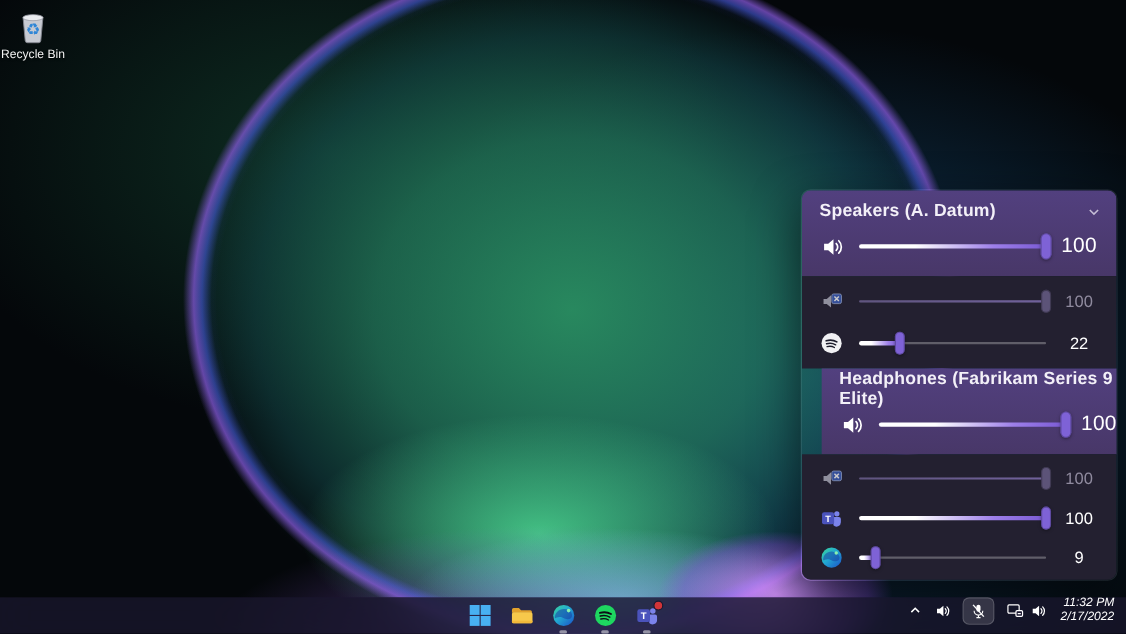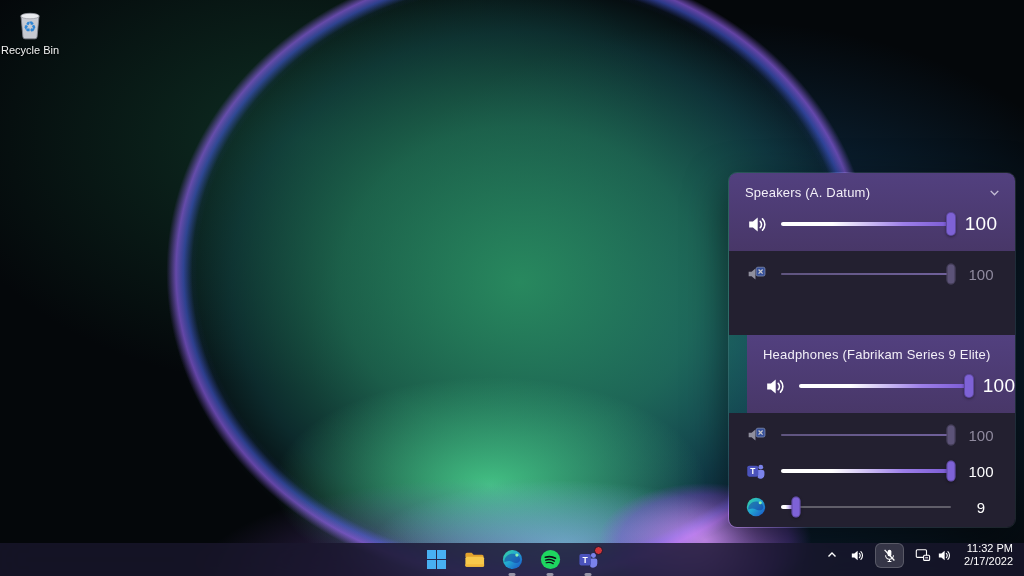--- a/index.html
+++ b/index.html
@@ -34,21 +34,21 @@
     border:1px solid rgba(255,255,255,.09);
     box-shadow:0 16px 42px rgba(0,0,0,.55);
     color:#f4f2f8; font-size:13px;
   }
   .sec { width:100%; }
   .sec.accent { background:linear-gradient(180deg,#52407f 0%,#483768 100%); padding:8px 14px 6px 16px; height:78px; }
   .sec.accent.second { height:78px;margin-left:18px; }
   .sec.dark1 { background:#232030; padding:4px 14px 4px 16px; height:84px; }
   .sec.dark2 { background:#232030; padding:4px 14px 4px 16px; height:116px; }
   .device-row { display:flex; align-items:center; justify-content:space-between; height:22px; }
-  .device-name { font-size:13px; letter-spacing:.2px; color:#f3f0f8; }
+  .device-name { font-size:16px; letter-spacing:.2px; color:#f3f0f8;font-weight:bold; }
   .chev { width:14px; height:14px; opacity:.85; display:flex; align-items:center; justify-content:center; }
 
   .srow { display:flex; align-items:center; }
   .srow.master { height:42px; }
   .srow.app { height:38px; }
   .dark2 .srow.app { height:36px; }
   .row-icon { width:28px; display:flex; align-items:center; justify-content:flex-start; flex:0 0 28px; }
 
   .slider { position:relative; flex:1 1 auto; height:24px; margin:0 10px 0 8px; cursor:pointer; }
   .track-rest { position:absolute; left:0; right:0; top:50%; height:2px; margin-top:-1px;
@@ -76,21 +76,21 @@
              display:flex; align-items:center; justify-content:center; }
   .tb-center { display:flex; align-items:center; gap:12px; }
   .tb-btn { position:relative; width:26px; height:26px; border-radius:5px;
             display:flex; align-items:center; justify-content:center; cursor:pointer; }
   .run-dash { position:absolute; bottom:-3px; left:50%; transform:translateX(-50%);
               width:7px; height:3px; border-radius:2px; background:rgba(255,255,255,.5); }
   .badge { position:absolute; top:-1px; right:-2px; width:9px; height:9px; border-radius:50%;
            background:#d13438; border:1.5px solid #1b1830; }
 
   .tray { position:absolute; right:0; top:0; height:24px; display:flex; align-items:center;
-          gap:7px; padding-right:11px; }
+          gap:7px; padding-right:11px;font-style:italic; }
   .tray-ico { display:flex; align-items:center; justify-content:center; height:24px;
               padding:0 2px; border-radius:5px; cursor:pointer; }
   .mic-box { background:rgba(255,255,255,.14); border:1px solid rgba(255,255,255,.18);
              border-radius:6px; width:29px; height:25px; display:flex; align-items:center;
              justify-content:center; cursor:pointer; }
   .netvol { display:flex; align-items:center; gap:5px; padding:0 4px; height:26px;
             border-radius:5px; cursor:pointer; }
   .clock { text-align:right; color:#fff; font-size:11px; line-height:13px; cursor:pointer; }
 </style>
 </head>
@@ -154,20 +154,36 @@
             <path d="M14.8 7.2l4.4 4.4M19.2 7.2l-4.4 4.4" stroke="#fff" stroke-width="1.5"></path>
           </svg>
         </span>
         <div class="slider" style="--pct: 100;">
           <div class="track-rest"></div>
             <div class="track-fill"></div>
             <div class="thumb"></div>
         </div>
         <span class="value">100</span>
       </div>
+      <div class="srow app">
+        <span class="row-icon">
+          <svg width="22" height="22" viewBox="0 0 24 24">
+            <circle cx="12" cy="12" r="10" fill="#f1f1f4"></circle>
+            <path d="M6.6 9.6c3.8-1.1 7.6-.7 10.6 1.1" stroke="#1c1c2c" stroke-width="1.7" fill="none" stroke-linecap="round"></path>
+            <path d="M7 12.6c3.2-.9 6.4-.5 9 1" stroke="#1c1c2c" stroke-width="1.5" fill="none" stroke-linecap="round"></path>
+            <path d="M7.5 15.4c2.6-.7 5.2-.4 7.3.9" stroke="#1c1c2c" stroke-width="1.3" fill="none" stroke-linecap="round"></path>
+          </svg>
+        </span>
+        <div class="slider" style="--pct: 22;">
+          <div class="track-rest"></div>
+            <div class="track-fill"></div>
+            <div class="thumb"></div>
+        </div>
+        <span class="value">22</span>
+      </div>
     </div>
 
     <div class="sec accent second">
       <div class="device-row">
         <span class="device-name">Headphones (Fabrikam Series 9 Elite)</span>
       </div>
       <div class="srow master">
         <span class="row-icon">
           <svg width="25" height="25" viewBox="0 0 24 24" fill="none">
             <path d="M4 9.2v5.6h3.6l4.6 3.9V5.3L7.6 9.2H4z" fill="#fff"></path>

